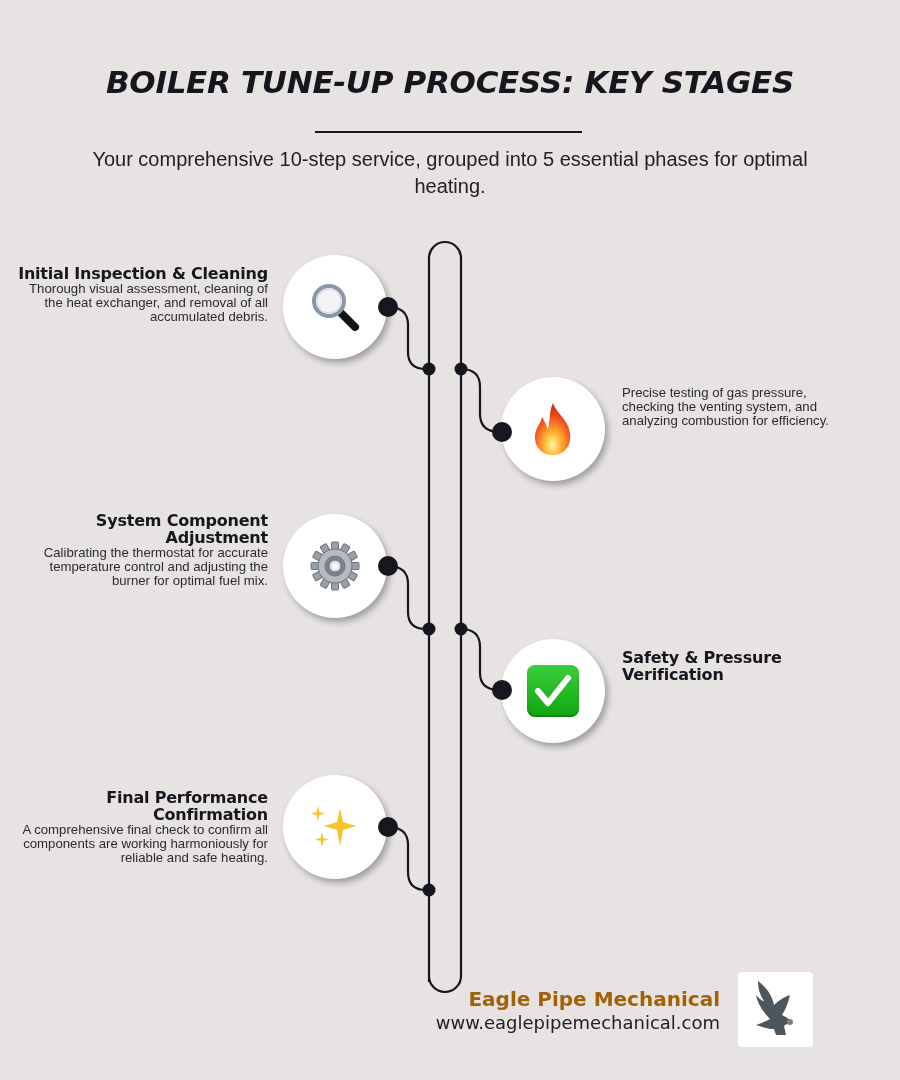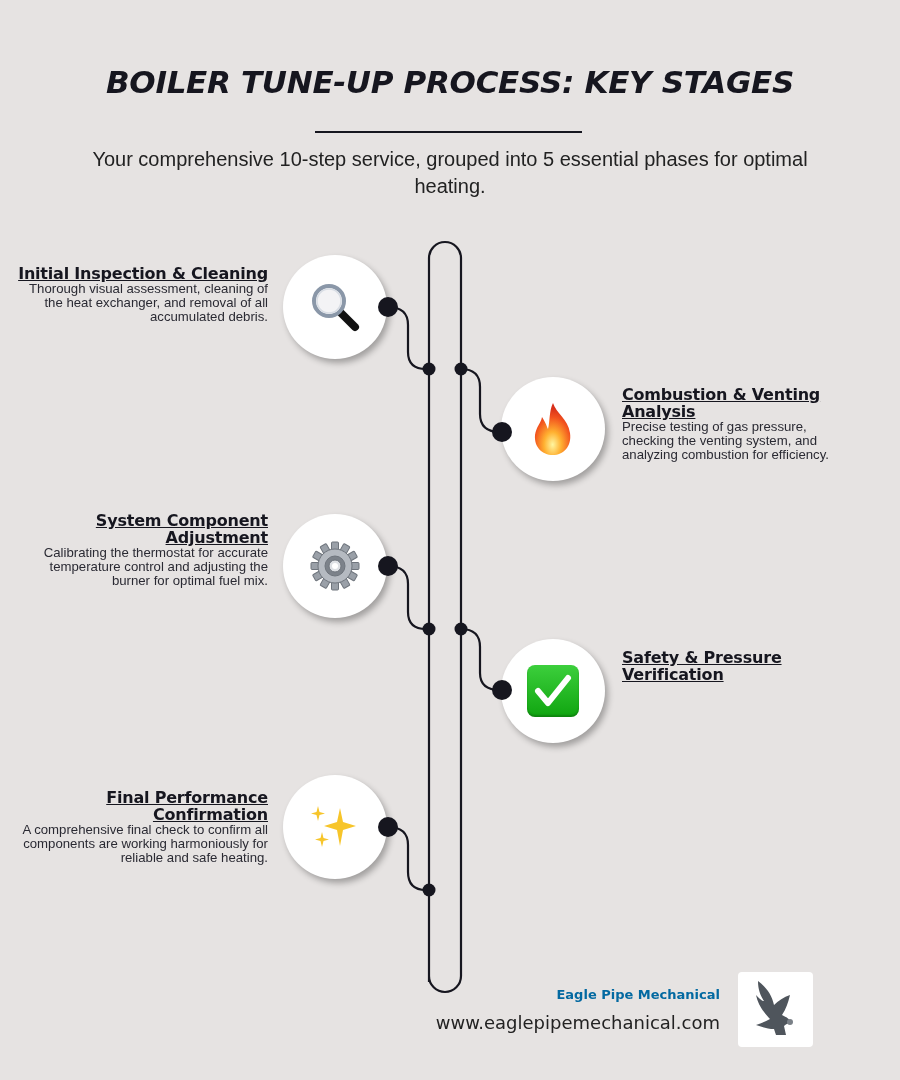--- a/index.html
+++ b/index.html
@@ -25,28 +25,28 @@
     position:absolute; width:104px; height:104px; border-radius:50%;
     background:#ffffff; box-shadow:3px 4px 6px rgba(0,0,0,0.30);
     display:flex; align-items:center; justify-content:center;
     font-size:44px; line-height:1;
   }
   .stage-text { position:absolute; width:260px; }
   .stage-text.left { text-align:right; }
   .stage-text.right { text-align:left; }
   .stage-title {
     font-family:"DejaVu Sans", sans-serif; font-weight:bold;
-    font-size:16px; line-height:17px; color:#16161f; letter-spacing:-0.2px;text-decoration:underline;
+    font-size:16px; line-height:17px; color:#16161f; letter-spacing:-0.2px;
   }
   .stage-desc {
     font-family:Liberation Sans, sans-serif; font-size:13.2px; line-height:14px; color:#2a2a33;
   }
   .footer-name {
     position:absolute; right:180px; top:987px;
-    font-family:"DejaVu Sans", sans-serif; font-weight:bold; font-size:13px; color:#0369a1;text-align:center;
+    font-family:"DejaVu Sans", sans-serif; font-weight:bold; font-size:20px; color:#a16207;text-align:center;
   }
   .footer-url {
     position:absolute; right:180px; top:1012px;
     font-family:"DejaVu Sans", sans-serif; font-size:18px; color:#222;
   }
   .logo {
     position:absolute; left:738px; top:972px; width:75px; height:75px;
     background:#ffffff; border-radius:4px;
     display:flex; align-items:center; justify-content:center;
   }
@@ -109,21 +109,20 @@
         <stop offset="100%" stop-color="#d8301a"></stop>
       </radialGradient>
     </defs>
     <path d="M25 2 C28 12 40 18 42 32 C44 46 35 54 25 54 C14 54 6 46 7 34 C8 26 13 22 14 16 C18 22 19 26 20 28 C22 20 21 10 25 2 Z" fill="url(#fg)"></path>
   </svg>
 </div>
 <svg style="position:absolute;left:492px;top:422px;" width="20" height="20">
     <circle cx="10" cy="10" r="10" fill="#16161f"></circle>
   </svg>
 <div class="stage-text right" style="left:622px;top:386px;width:225px;">
-  <div class="stage-title">Combustion &amp; Venting Analysis</div>
   <div class="stage-desc">Precise testing of gas pressure, checking the venting system, and analyzing combustion for efficiency.</div>
 </div>
 
 <div class="stage-circle" style="left:283px;top:514px;">
   <svg width="52" height="52" viewBox="0 0 52 52">
     <g transform="translate(26 26)" fill="#9aa0a8" stroke="#6f757d" stroke-width="1">
       <g id="teeth">
         <rect x="-3.5" y="-24" width="7" height="9" rx="1"></rect>
         <rect x="-3.5" y="-24" width="7" height="9" rx="1" transform="rotate(30)"></rect>
         <rect x="-3.5" y="-24" width="7" height="9" rx="1" transform="rotate(60)"></rect>

